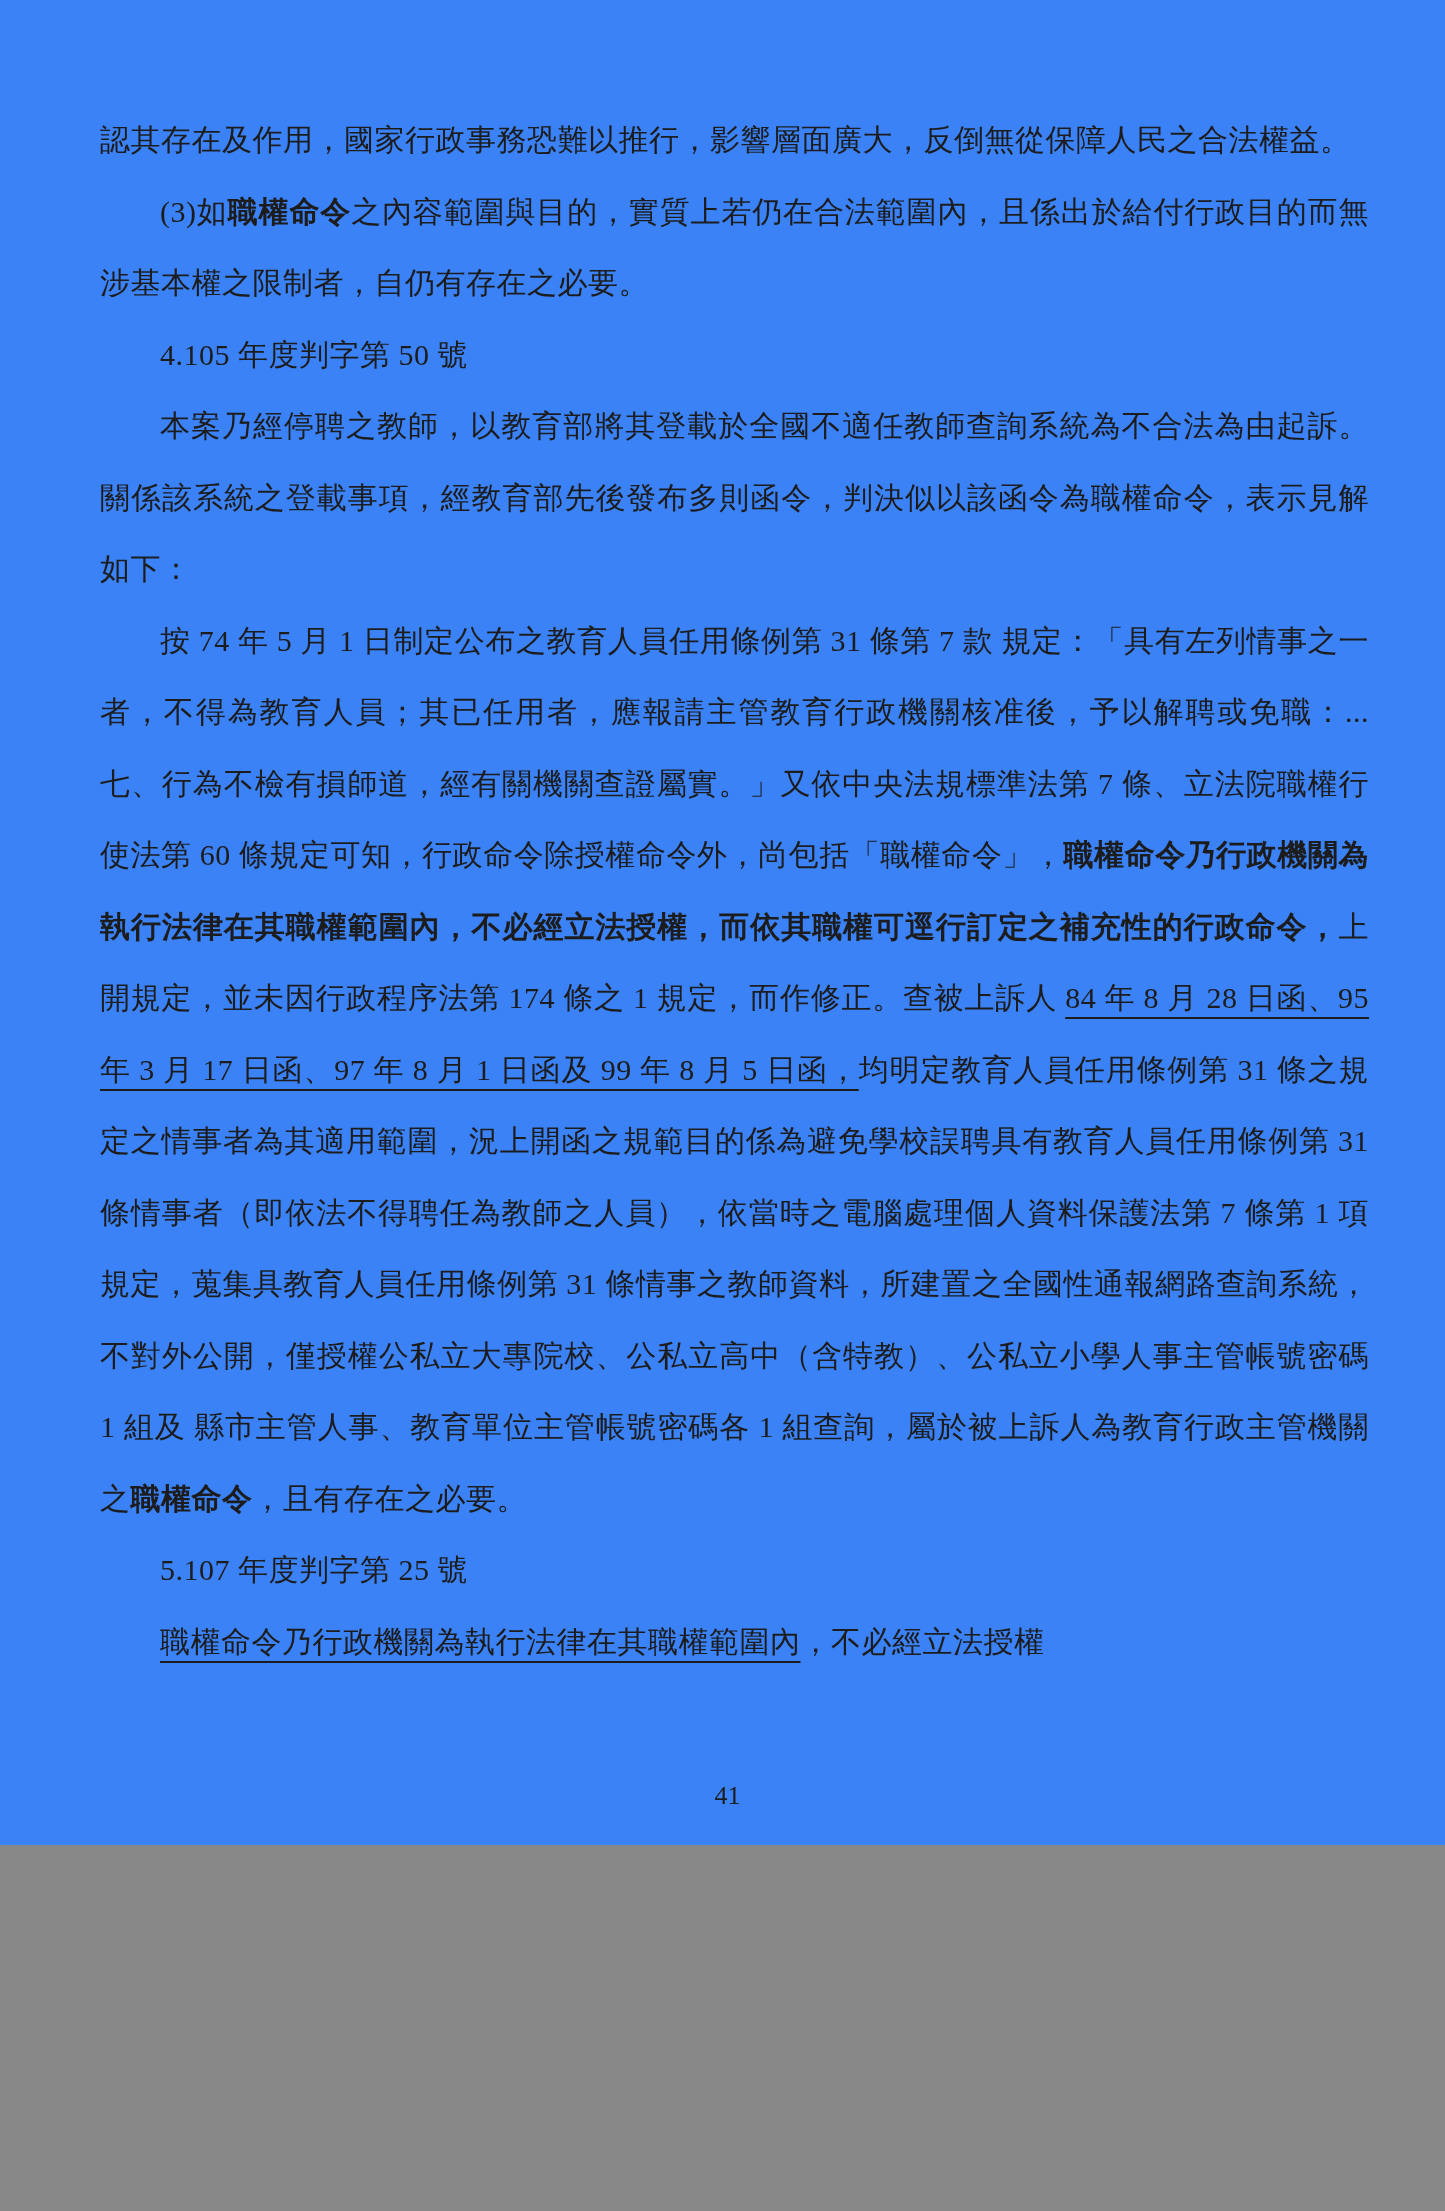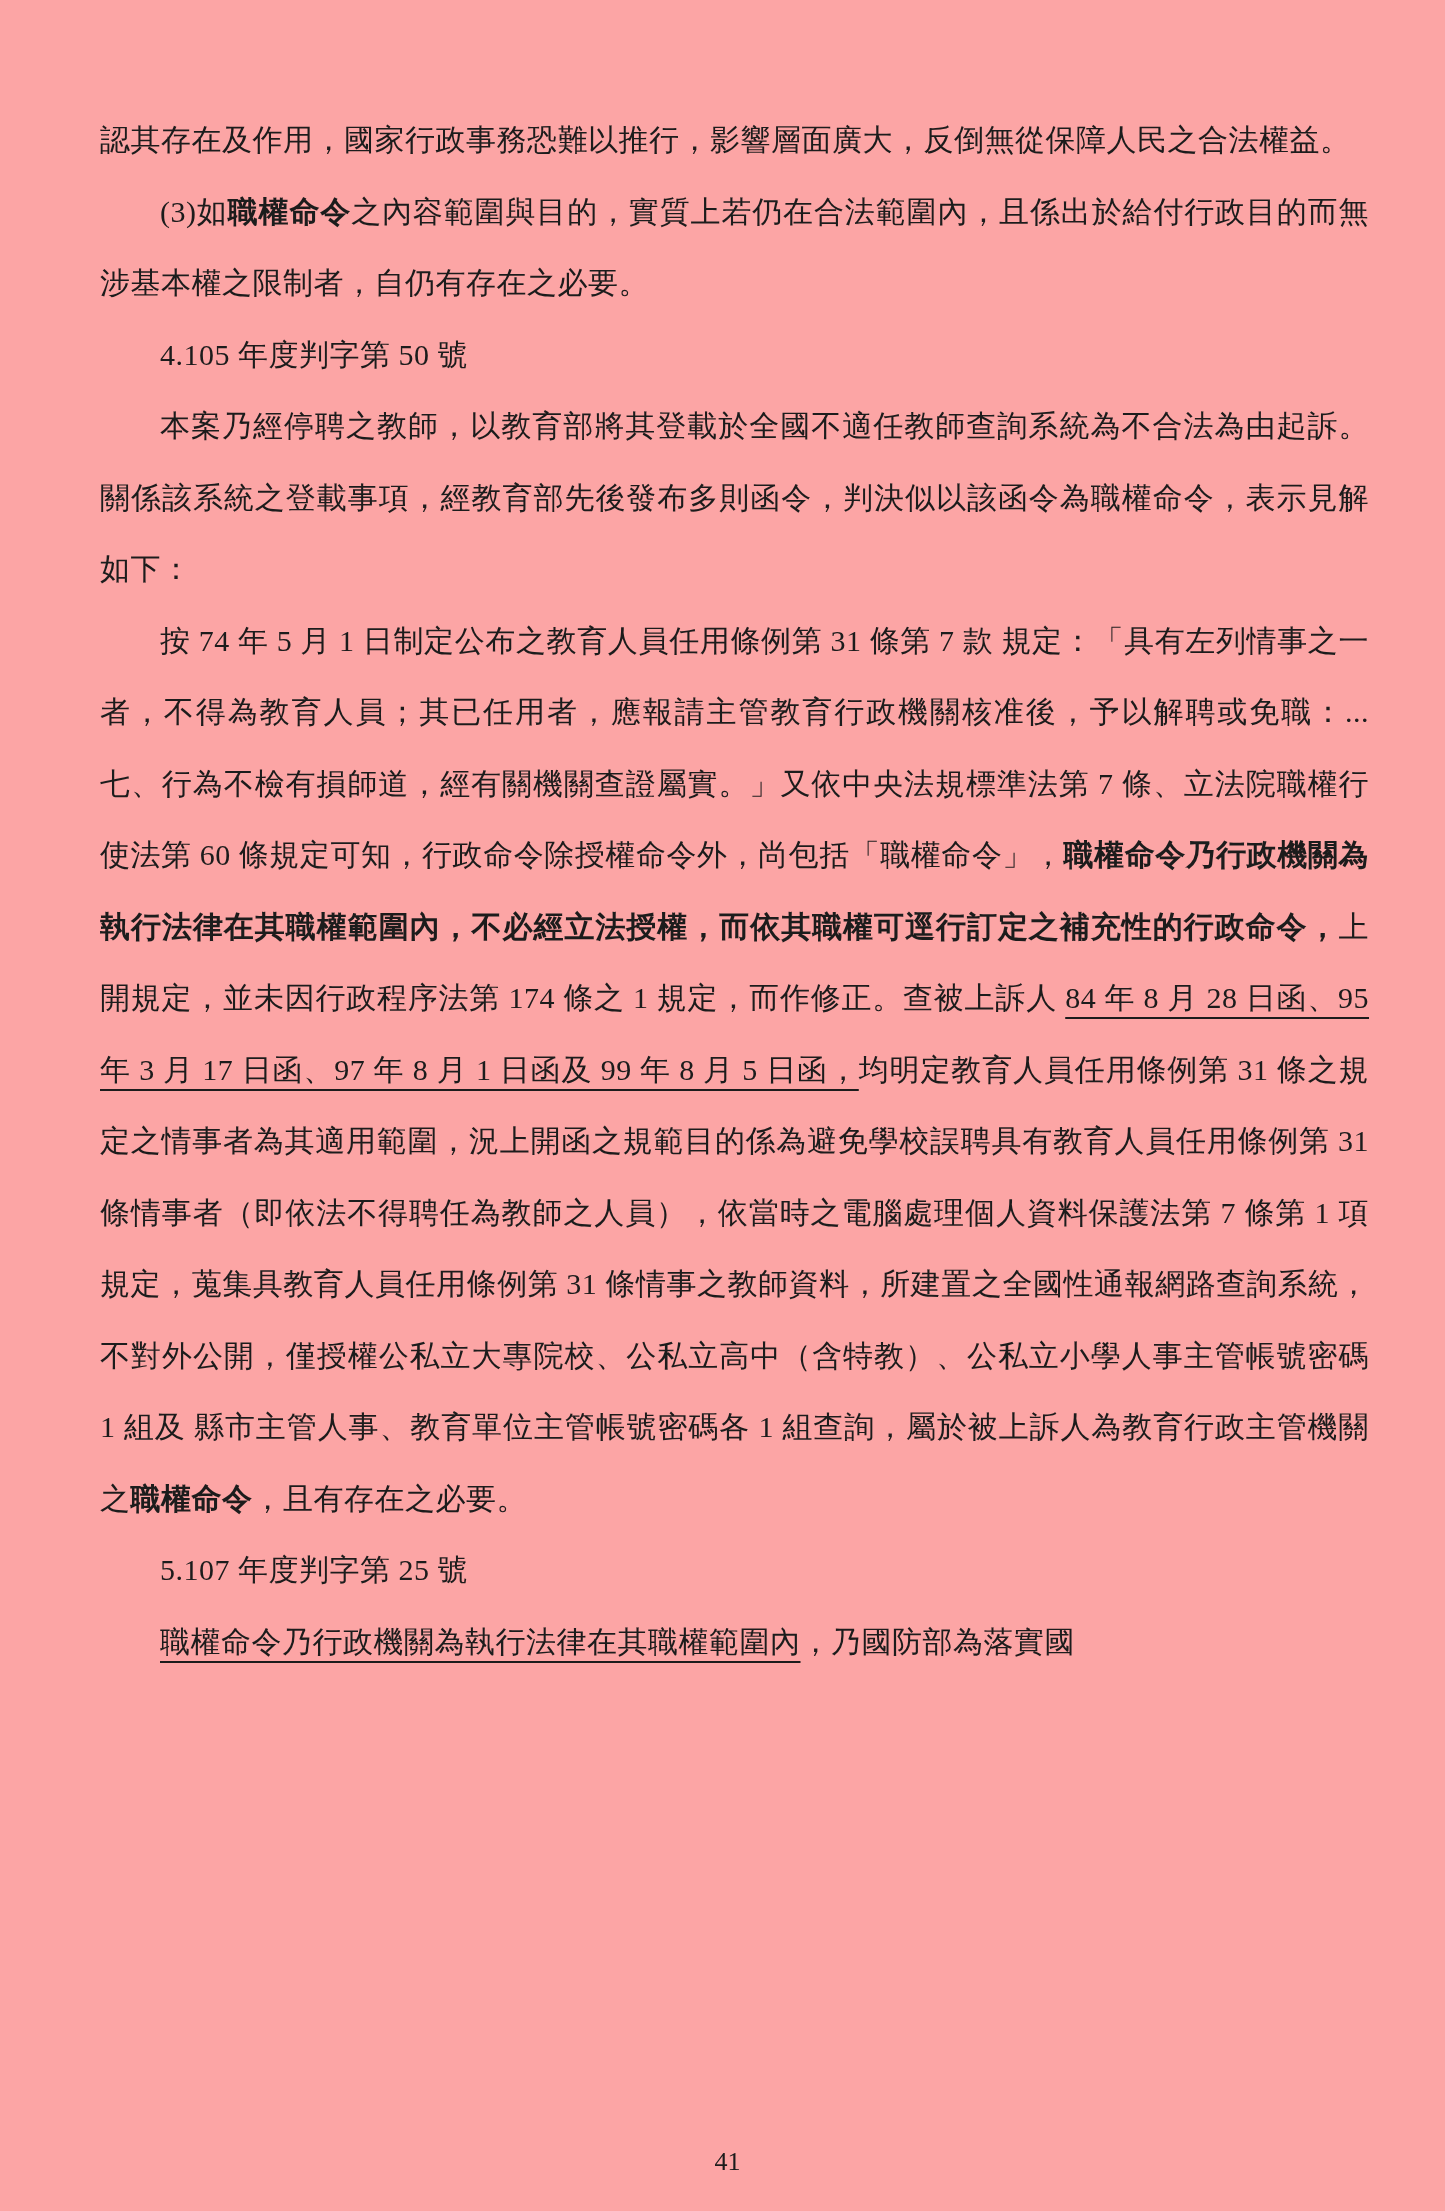--- a/index.html
+++ b/index.html
@@ -1,21 +1,21 @@
 <!DOCTYPE html>
 <html><head>
 <meta charset="utf-8">
 <style>
   * { margin: 0; padding: 0; box-sizing: border-box; }
   html, body { background: #888; }
   .page {
     width: 1445px;
-    height: 2211px;
+    height: 1845px;
     margin: 0 auto;
-    background: #fca5a5;
+    background: #3b82f6;
     position: relative;
     font-family: "Liberation Serif", "DejaVu Serif", serif;
     color: #1c1c1c;
     overflow: hidden;
   }
   .document-body {
     position: absolute;
     top: 104px;
     left: 100px;
     right: 76px;
@@ -48,16 +48,16 @@
 <body>
 
 <div class="page">
   <div class="document-body">
       <p class="para"><span class="seg">認其存在及作用，國家行政事務恐難以推行，影響層面廣大，反倒無從保障人民之合法權益。</span></p>
       <p class="para indent"><span class="seg">(3)如</span><span class="seg bold">職權命令</span><span class="seg">之內容範圍與目的，實質上若仍在合法範圍內，且係出於給付行政目的而無涉基本權之限制者，自仍有存在之必要。</span></p>
       <p class="para indent"><span class="seg">4.105 年度判字第 50 號</span></p>
       <p class="para indent"><span class="seg">本案乃經停聘之教師，以教育部將其登載於全國不適任教師查詢系統為不合法為由起訴。關係該系統之登載事項，經教育部先後發布多則函令，判決似以該函令為職權命令，表示見解如下：</span></p>
       <p class="para indent"><span class="seg">按 74 年 5 月 1 日制定公布之教育人員任用條例第 31 條第 7 款 規定：「具有左列情事之一者，不得為教育人員；其已任用者，應報請主管教育行政機關核准後，予以解聘或免職：...七、行為不檢有損師道，經有關機關查證屬實。」又依中央法規標準法第 7 條、立法院職權行使法第 60 條規定可知，行政命令除授權命令外，尚包括「職權命令」，</span><span class="seg bold">職權命令乃行政機關為執行法律在其職權範圍內，不必經立法授權，而依其職權可逕行訂定之補充性的行政命令，</span><span class="seg">上開規定，並未因行政程序法第 174 條之 1 規定，而作修正。查被上訴人 </span><span class="seg underline">84 年 8 月 28 日函、95 年 3 月 17 日函、97 年 8 月 1 日函及 99 年 8 月 5 日函，</span><span class="seg">均明定教育人員任用條例第 31 條之規定之情事者為其適用範圍，況上開函之規範目的係為避免學校誤聘具有教育人員任用條例第 31 條情事者（即依法不得聘任為教師之人員），依當時之電腦處理個人資料保護法第 7 條第 1 項規定，蒐集具教育人員任用條例第 31 條情事之教師資料，所建置之全國性通報網路查詢系統，不對外公開，僅授權公私立大專院校、公私立高中（含特教）、公私立小學人事主管帳號密碼 1 組及 縣市主管人事、教育單位主管帳號密碼各 1 組查詢，屬於被上訴人為教育行政主管機關之</span><span class="seg bold">職權命令</span><span class="seg">，且有存在之必要。</span></p>
       <p class="para indent"><span class="seg">5.107 年度判字第 25 號</span></p>
-      <p class="para indent"><span class="seg underline">職權命令乃行政機關為執行法律在其職權範圍內</span><span class="seg">，乃國防部為落實國</span></p>
+      <p class="para indent"><span class="seg underline">職權命令乃行政機關為執行法律在其職權範圍內</span><span class="seg">，不必經立法授權</span></p>
     </div>
   <div class="page-number">41</div>
 </div>
 
 </body></html>

